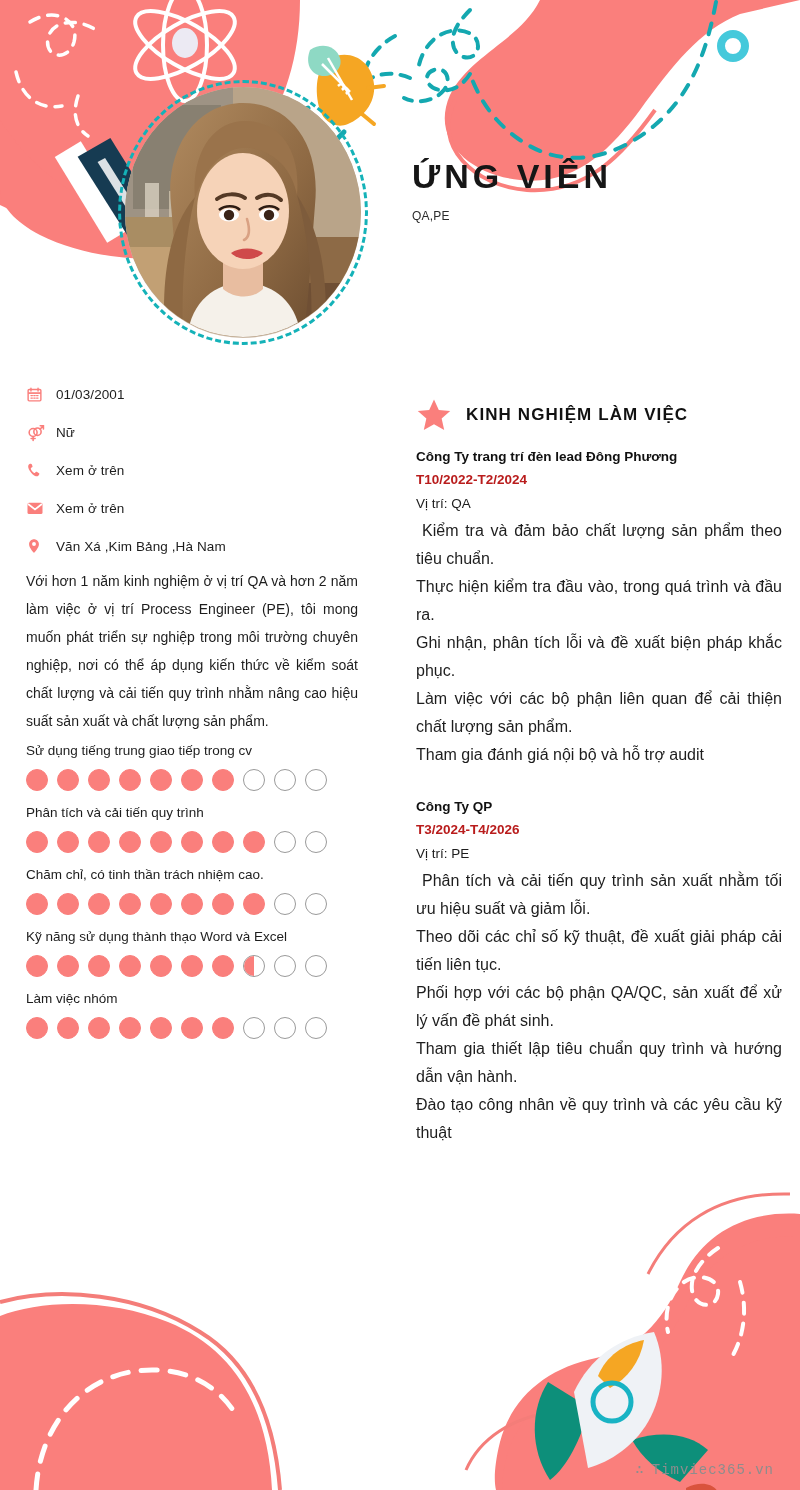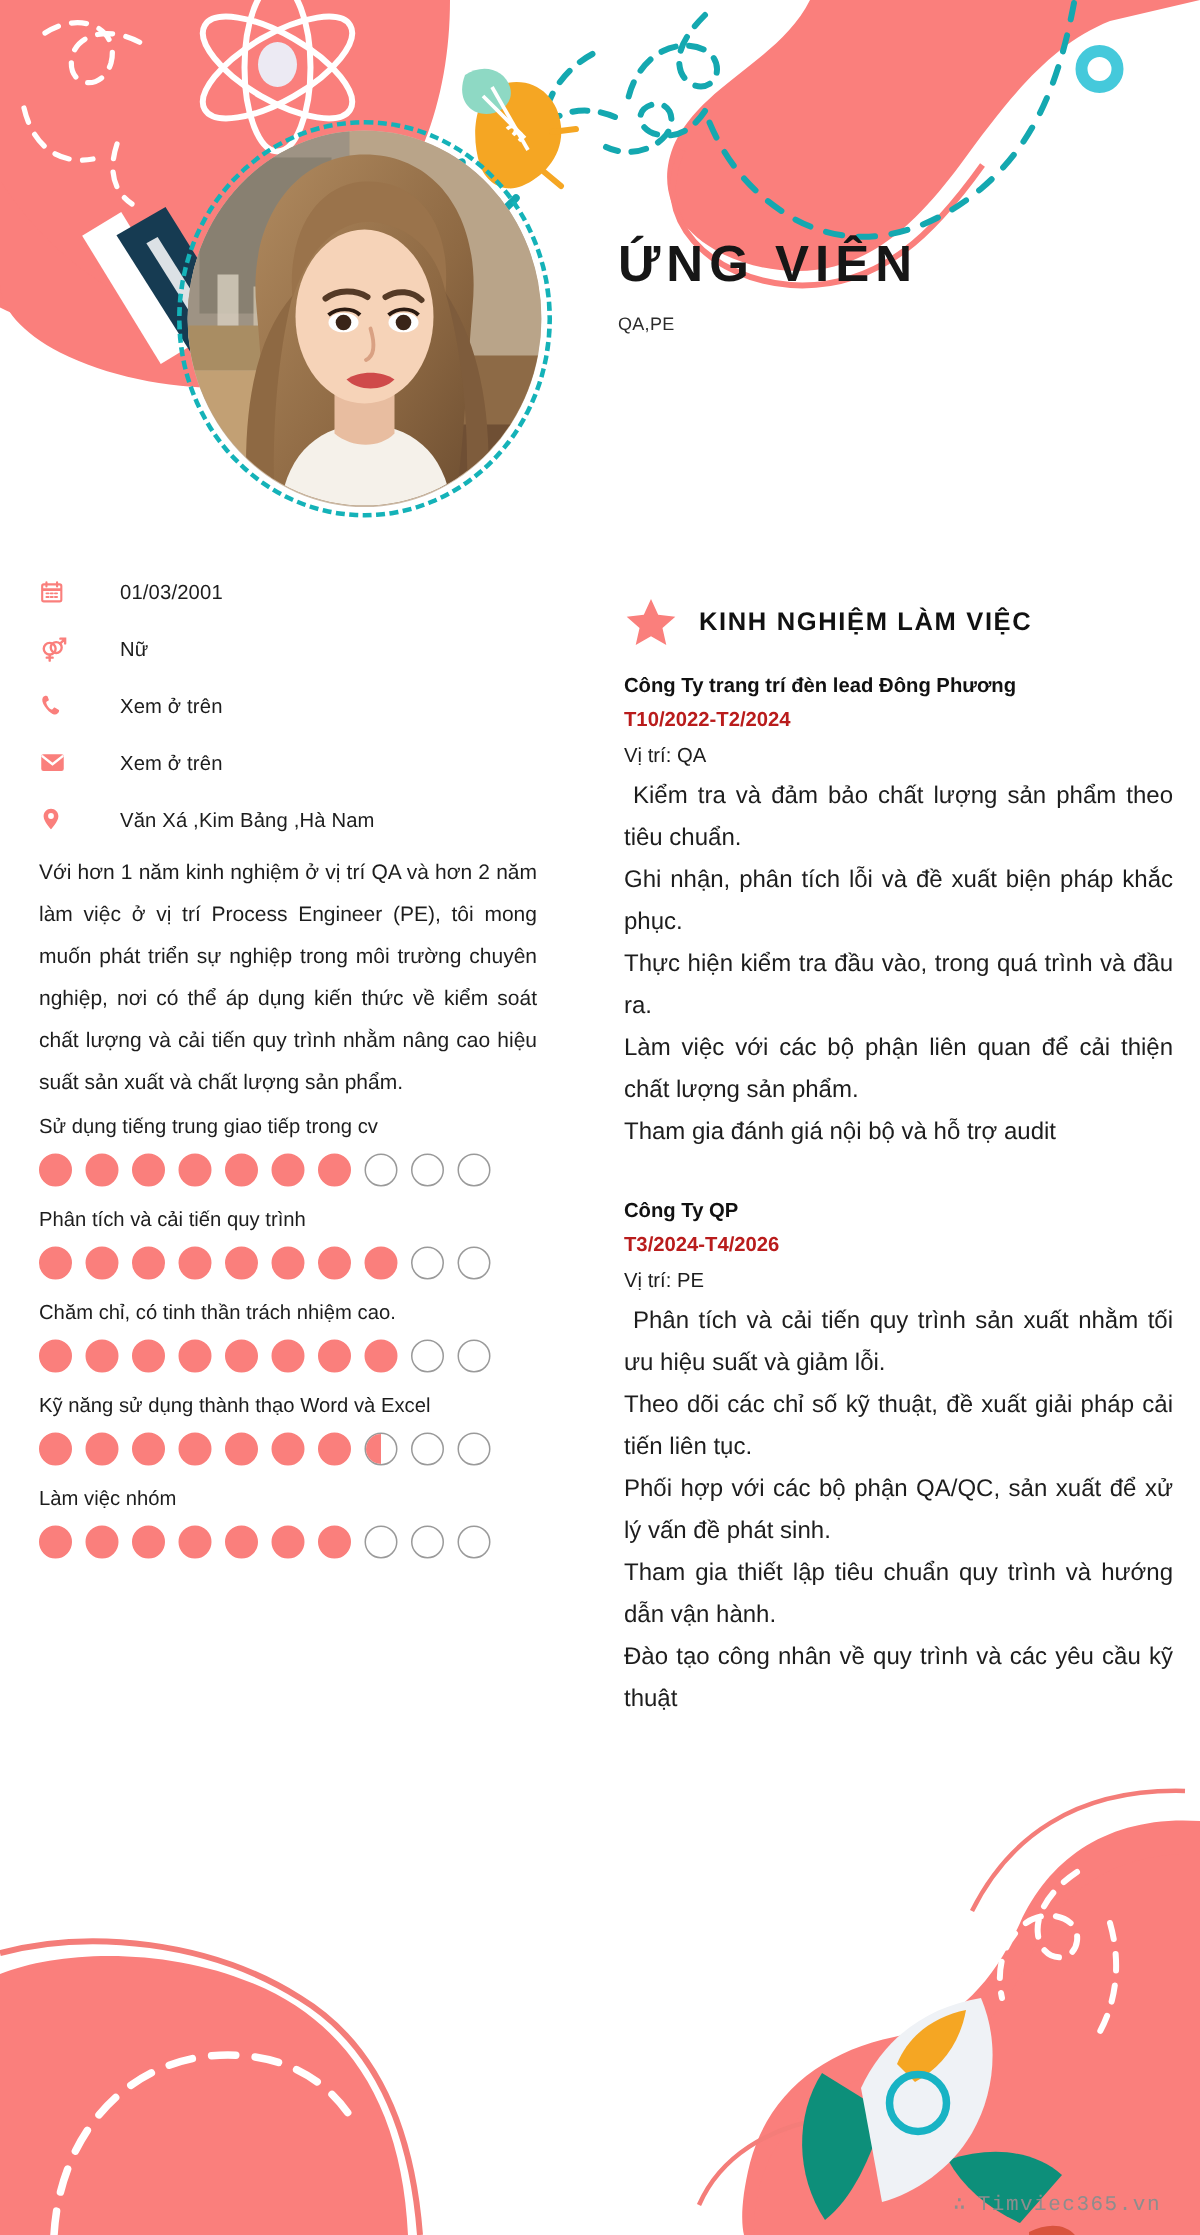--- a/index.html
+++ b/index.html
@@ -41,21 +41,21 @@
     font-size:34px; font-weight:bold; letter-spacing:4px;
     color:#161616; line-height:1.1;
   }
   .cand-role { font-size:12px; color:#2b2b2b; margin-top:14px; letter-spacing:0.2px; }
 
   
   .col-left { position:absolute; left:26px; top:375px; width:332px; }
   .col-right { position:absolute; left:416px; top:375px; width:366px; }
 
   
-  .contact-item { display:flex; align-items:center; height:38px;gap:24px; }
+  .contact-item { display:flex; align-items:center; height:38px; }
   .contact-ico { width:30px; flex:0 0 30px; display:flex; align-items:center; justify-content:flex-start; }
   .contact-txt { font-size:13.5px; color:#1d1d1d; letter-spacing:0.1px; }
 
   
   .sec-head { display:flex; align-items:center; margin-top:22px; margin-bottom:12px; }
   .sec-ico { width:44px; flex:0 0 44px; display:flex; align-items:center; }
   .sec-title {
     font-size:17px; font-weight:bold; letter-spacing:1.1px; color:#111;
   }
   .sec-head-right .sec-ico { width:50px; flex:0 0 50px; }
@@ -389,22 +389,22 @@
       </span>
       <span class="sec-title">KINH NGHIỆM LÀM VIỆC</span>
     </div>
     <div id="jobs-container">
         <div class="job">
           <div class="job-company">Công Ty trang trí đèn lead Đông Phương</div>
           <div class="job-period">T10/2022-T2/2024</div>
           <div class="job-position">Vị trí: QA</div>
           <div class="job-bullets">
             <div class="job-bullet lead"> Kiểm tra và đảm bảo chất lượng sản phẩm theo tiêu chuẩn.</div>
+            <div class="job-bullet">Thực hiện kiểm tra đầu vào, trong quá trình và đầu ra.</div>
             <div class="job-bullet">Ghi nhận, phân tích lỗi và đề xuất biện pháp khắc phục.</div>
-            <div class="job-bullet">Thực hiện kiểm tra đầu vào, trong quá trình và đầu ra.</div>
             <div class="job-bullet">Làm việc với các bộ phận liên quan để cải thiện chất lượng sản phẩm.</div>
             <div class="job-bullet">Tham gia đánh giá nội bộ và hỗ trợ audit</div>
           </div>
         </div>
         <div class="job">
           <div class="job-company">Công Ty QP</div>
           <div class="job-period">T3/2024-T4/2026</div>
           <div class="job-position">Vị trí: PE</div>
           <div class="job-bullets">
             <div class="job-bullet lead"> Phân tích và cải tiến quy trình sản xuất nhằm tối ưu hiệu suất và giảm lỗi.</div>

